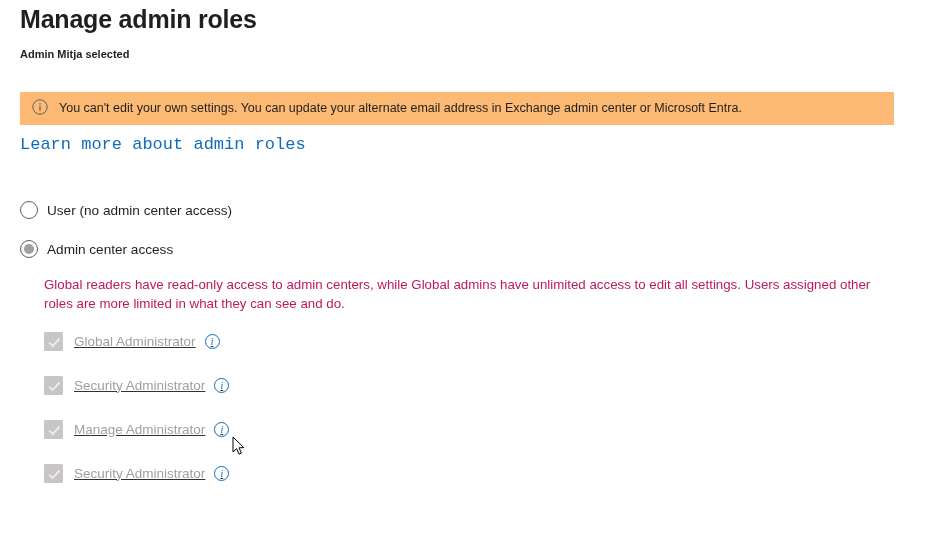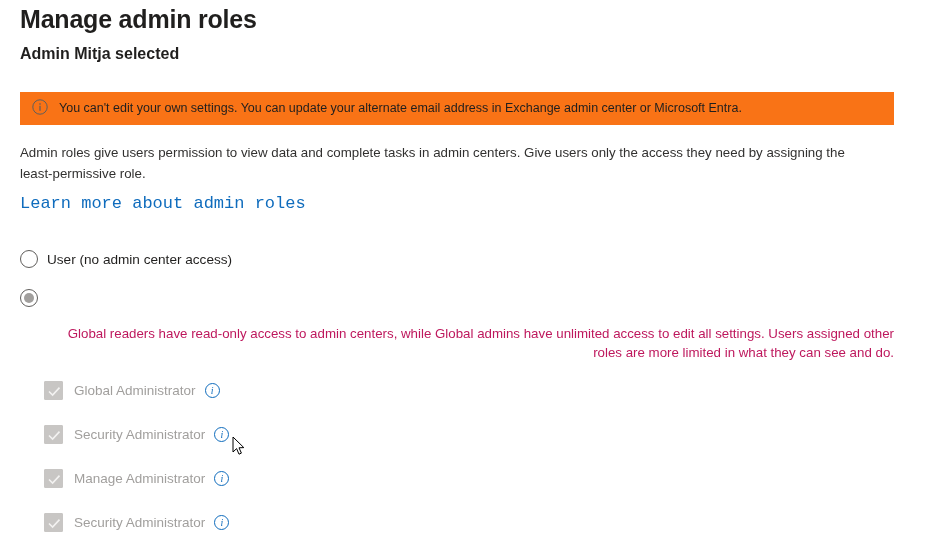--- a/index.html
+++ b/index.html
@@ -23,29 +23,29 @@
   }
   .page-title {
     font-size: 25px;
     font-weight: bold;
     line-height: 30px;
     margin: 4px 0 0 0;
     letter-spacing: -0.2px;
     color: #201f1e;
   }
   .page-subtitle {
-    font-size: 16px;
+    font-size: 11px;
     font-weight: bold;
     line-height: 18px;
     margin-top: 11px;
     color: #201f1e;
   }
   .info-bar {
     margin-top: 29px;
-    background: #f97316;
+    background: #fdba74;
     height: 33px;
     display: flex;
     align-items: center;
     padding: 0 12px;
     box-sizing: border-box;
     width: 874px;
   }
   .info-bar .info-icon {
     flex: 0 0 auto;
     margin-right: 11px;
@@ -67,22 +67,21 @@
     display: inline-block;
     margin-top: 10px;
     font-size: 17px;
     line-height: 19px;
     color: #0f6cbd;
     text-decoration: none;
     cursor: pointer;
     font-family: Liberation Mono, monospace;
   }
   .radio-group {
-    margin-top: 33px;
-    text-align: right;
+    margin-top: 43px;
   }
   .radio-row {
     display: flex;
     align-items: center;
     height: 26px;
     margin-bottom: 13px;
     cursor: pointer;
   }
   .radio-outer {
     width: 18px;
@@ -122,20 +121,21 @@
     line-height: 19px;
     color: #be185d;
     width: 850px;
     margin-bottom: 14px;
   }
   .check-row {
     display: flex;
     align-items: center;
     height: 28px;
     margin-bottom: 16px;
+    text-decoration: underline;
   }
   .checkbox {
     width: 19px;
     height: 19px;
     box-sizing: border-box;
     border: 1px solid #c8c6c4;
     background: #c8c6c4;
     margin-right: 11px;
     flex: 0 0 auto;
     position: relative;
@@ -188,33 +188,33 @@
     <span class="info-icon">
       <svg width="16" height="16" viewBox="0 0 16 16">
         <circle cx="8" cy="8" r="7.2" fill="none" stroke="#605e5c" stroke-width="1"></circle>
         <rect x="7.4" y="6.8" width="1.2" height="5" fill="#605e5c"></rect>
         <rect x="7.4" y="4.2" width="1.2" height="1.5" fill="#605e5c"></rect>
       </svg>
     </span>
     <span class="info-bar-text">You can't edit your own settings. You can update your alternate email address in Exchange admin center or Microsoft Entra.</span>
   </div>
 
-  <div class="desc">Admin roles give users permission to view data and complete tasks in admin centers. Give users only the access they need by assigning the least-permissive role.</div>
 
   <a class="link" href="#">Learn more about admin roles</a>
 
   <div class="radio-group">
 
     <div class="radio-row">
       <span class="radio-outer"></span>
       <span class="radio-label">User (no admin center access)</span>
     </div>
 
     <div class="radio-row selected">
       <span class="radio-outer"></span>
+      <span class="radio-label">Admin center access</span>
     </div>
 
     <div class="sub-block">
       <div class="sub-desc">Global readers have read-only access to admin centers, while Global admins have unlimited access to edit all settings. Users assigned other roles are more limited in what they can see and do.</div>
 
       <div class="check-row">
         <span class="checkbox">
           <svg width="15" height="15" viewBox="0 0 15 15">
             <path d="M2 7.5 L5.6 11 L12.5 3.6" fill="none" stroke="#f3f2f1" stroke-width="1.6"></path>
           </svg>

